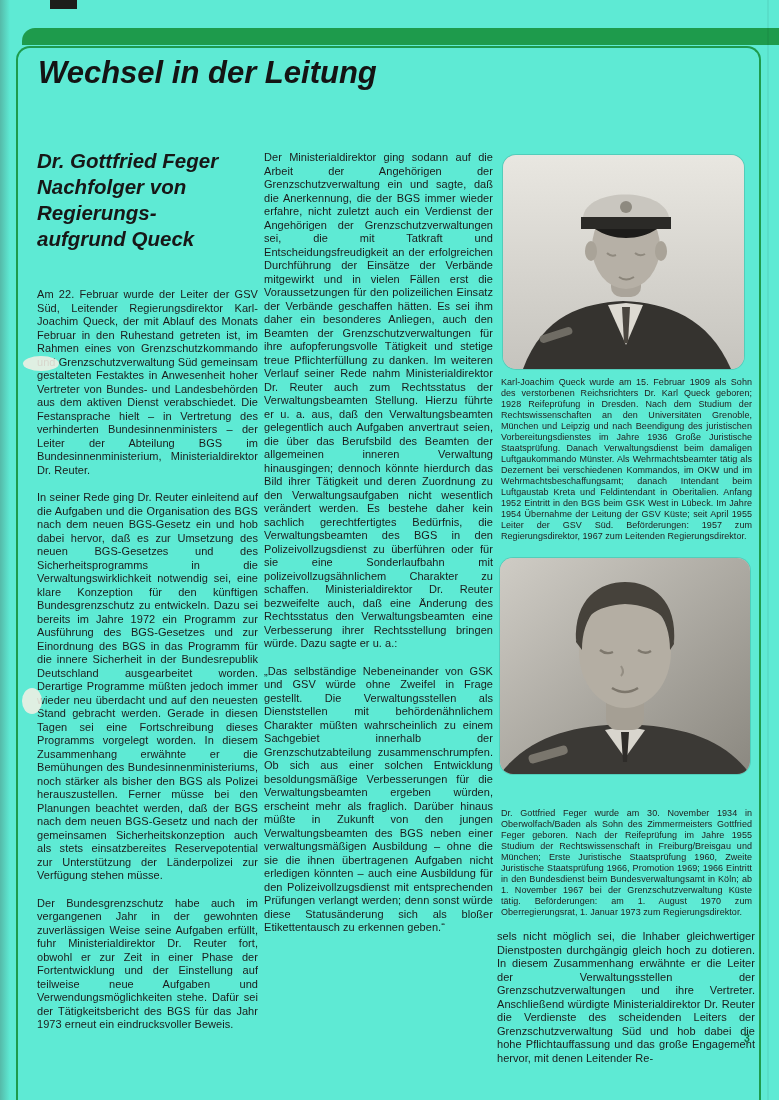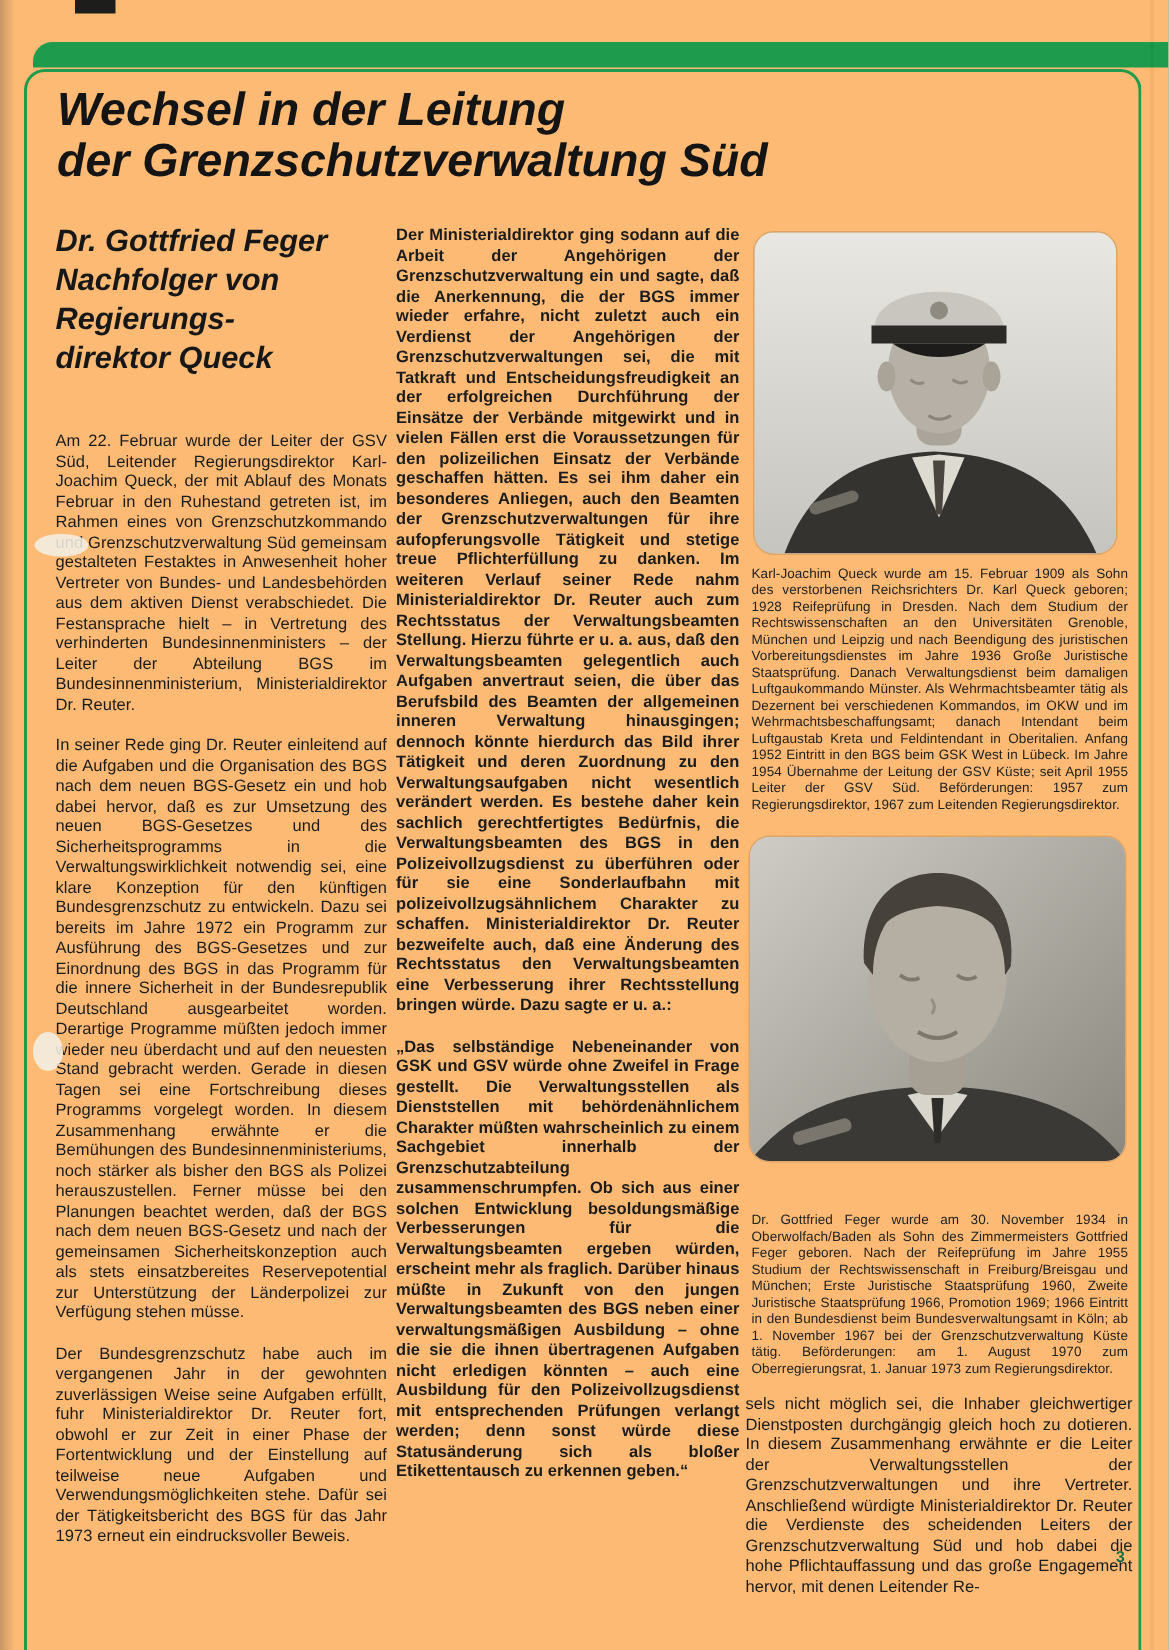--- a/index.html
+++ b/index.html
@@ -1,18 +1,18 @@
 <!DOCTYPE html>
 <html lang="de"><head>
 <meta charset="utf-8">
 <style>
   html,body{margin:0;padding:0;background:#d7d4c9;}
   .page{
     position:relative; width:779px; height:1100px; margin:0 auto;
-    background:#fdba74; overflow:hidden;
+    background:#5eead4; overflow:hidden;
     font-family:"Liberation Sans", sans-serif; color:#191919;
   }
   .scan-edge{position:absolute;left:0;top:0;width:10px;height:100%;
     background:linear-gradient(to right, rgba(60,60,55,.28), rgba(60,60,55,0));pointer-events:none;}
   .scan-crease{position:absolute;left:767px;top:0;width:2px;height:100%;background:rgba(0,0,0,.05);}
   .corner-mark{position:absolute;left:50px;top:0;width:27px;height:9px;background:#1d1d1b;}
   .top-bar{position:absolute;left:22px;top:28px;width:757px;height:17px;
     background:var(--green);border-top-left-radius:13px;}
   .frame{position:absolute;left:16px;top:46px;width:741px;height:1080px;
     border:2.5px solid var(--green);border-bottom:none;
@@ -22,21 +22,21 @@
     font-size:31px;line-height:34px;font-weight:bold;font-style:italic;
     color:#141414;letter-spacing:0px;
   }
   .subhead{
     position:absolute;left:37px;top:148px;width:225px;margin:0;
     font-size:20.5px;line-height:26px;font-weight:bold;font-style:italic;
     color:#171717;white-space:pre-line;
   }
   .col{position:absolute;overflow:hidden;}
   .col-left-body{left:37px;top:288px;width:221px;height:796px;}
-  .col-mid{left:264px;top:151px;width:229px;height:943px;font-weight:bold;}
+  .col-mid{left:264px;top:151px;width:229px;height:943px;}
   .col-right{left:497px;top:152px;width:260px;height:948px;}
   .body-p{
     margin:0;text-align:justify;font-size:11px;line-height:13.5px;
     color:#1b1b1b;letter-spacing:.05px;hyphens:auto;
   }
   .body-p + .body-p{margin-top:14px;}
   .photo{
     position:absolute;border-radius:13px;overflow:hidden;
     box-shadow:0 0 0 1px rgba(0,0,0,.12);
     background:#cfcdc8;
@@ -61,26 +61,26 @@
 </style>
 </head>
 <body>
 
 <div class="page" style="--green:#1e9b4c;">
 
   <div class="corner-mark"></div>
   <div class="top-bar"></div>
   <div class="frame"></div>
 
-  <h1 class="headline"><span>Wechsel in der Leitung</span><br><span>der Grenzschutzverwaltung Süd</span></h1>
+  <h1 class="headline"><span>Wechsel in der Leitung</span><br></h1>
 
   <h2 class="subhead">Dr. Gottfried Feger
 Nachfolger von
 Regierungs-
-direktor Queck</h2>
+aufgrund Queck</h2>
 
   <div class="col col-left-body">
     <p class="body-p">Am 22. Februar wurde der Leiter der GSV Süd, Leitender Regierungsdirektor Karl-Joachim Queck, der mit Ablauf des Monats Februar in den Ruhestand getreten ist, im Rahmen eines von Grenzschutzkommando und Grenzschutzverwaltung Süd gemeinsam gestalteten Festaktes in Anwesenheit hoher Vertreter von Bundes- und Landesbehörden aus dem aktiven Dienst verabschiedet. Die Festansprache hielt – in Vertretung des verhinderten Bundesinnenministers – der Leiter der Abteilung BGS im Bundesinnenministerium, Ministerialdirektor Dr. Reuter.</p>
     <p class="body-p">In seiner Rede ging Dr. Reuter einleitend auf die Aufgaben und die Organisation des BGS nach dem neuen BGS-Gesetz ein und hob dabei hervor, daß es zur Umsetzung des neuen BGS-Gesetzes und des Sicherheitsprogramms in die Verwaltungswirklichkeit notwendig sei, eine klare Konzeption für den künftigen Bundesgrenzschutz zu entwickeln. Dazu sei bereits im Jahre 1972 ein Programm zur Ausführung des BGS-Gesetzes und zur Einordnung des BGS in das Programm für die innere Sicherheit in der Bundesrepublik Deutschland ausgearbeitet worden. Derartige Programme müßten jedoch immer wieder neu überdacht und auf den neuesten Stand gebracht werden. Gerade in diesen Tagen sei eine Fortschreibung dieses Programms vorgelegt worden. In diesem Zusammenhang erwähnte er die Bemühungen des Bundesinnenministeriums, noch stärker als bisher den BGS als Polizei herauszustellen. Ferner müsse bei den Planungen beachtet werden, daß der BGS nach dem neuen BGS-Gesetz und nach der gemeinsamen Sicherheitskonzeption auch als stets einsatzbereites Reservepotential zur Unterstützung der Länderpolizei zur Verfügung stehen müsse.</p>
     <p class="body-p">Der Bundesgrenzschutz habe auch im vergangenen Jahr in der gewohnten zuverlässigen Weise seine Aufgaben erfüllt, fuhr Ministerialdirektor Dr. Reuter fort, obwohl er zur Zeit in einer Phase der Fortentwicklung und der Einstellung auf teilweise neue Aufgaben und Verwendungsmöglichkeiten stehe. Dafür sei der Tätigkeitsbericht des BGS für das Jahr 1973 erneut ein eindrucksvoller Beweis.</p>
   </div>
 
   <div class="col col-mid">
     <p class="body-p">Der Ministerialdirektor ging sodann auf die Arbeit der Angehörigen der Grenzschutzverwaltung ein und sagte, daß die Anerkennung, die der BGS immer wieder erfahre, nicht zuletzt auch ein Verdienst der Angehörigen der Grenzschutzverwaltungen sei, die mit Tatkraft und Entscheidungsfreudigkeit an der erfolgreichen Durchführung der Einsätze der Verbände mitgewirkt und in vielen Fällen erst die Voraussetzungen für den polizeilichen Einsatz der Verbände geschaffen hätten. Es sei ihm daher ein besonderes Anliegen, auch den Beamten der Grenzschutzverwaltungen für ihre aufopferungsvolle Tätigkeit und stetige treue Pflichterfüllung zu danken. Im weiteren Verlauf seiner Rede nahm Ministerialdirektor Dr. Reuter auch zum Rechtsstatus der Verwaltungsbeamten Stellung. Hierzu führte er u. a. aus, daß den Verwaltungsbeamten gelegentlich auch Aufgaben anvertraut seien, die über das Berufsbild des Beamten der allgemeinen inneren Verwaltung hinausgingen; dennoch könnte hierdurch das Bild ihrer Tätigkeit und deren Zuordnung zu den Verwaltungsaufgaben nicht wesentlich verändert werden. Es bestehe daher kein sachlich gerechtfertigtes Bedürfnis, die Verwaltungsbeamten des BGS in den Polizeivollzugsdienst zu überführen oder für sie eine Sonderlaufbahn mit polizeivollzugsähnlichem Charakter zu schaffen. Ministerialdirektor Dr. Reuter bezweifelte auch, daß eine Änderung des Rechtsstatus den Verwaltungsbeamten eine Verbesserung ihrer Rechtsstellung bringen würde. Dazu sagte er u. a.:</p>
     <p class="body-p">„Das selbständige Nebeneinander von GSK und GSV würde ohne Zweifel in Frage gestellt. Die Verwaltungsstellen als Dienststellen mit behördenähnlichem Charakter müßten wahrscheinlich zu einem Sachgebiet innerhalb der Grenzschutzabteilung zusammenschrumpfen. Ob sich aus einer solchen Entwicklung besoldungsmäßige Verbesserungen für die Verwaltungsbeamten ergeben würden, erscheint mehr als fraglich. Darüber hinaus müßte in Zukunft von den jungen Verwaltungsbeamten des BGS neben einer verwaltungsmäßigen Ausbildung – ohne die sie die ihnen übertragenen Aufgaben nicht erledigen könnten – auch eine Ausbildung für den Polizeivollzugsdienst mit entsprechenden Prüfungen verlangt werden; denn sonst würde diese Statusänderung sich als bloßer Etikettentausch zu erkennen geben.“</p>

